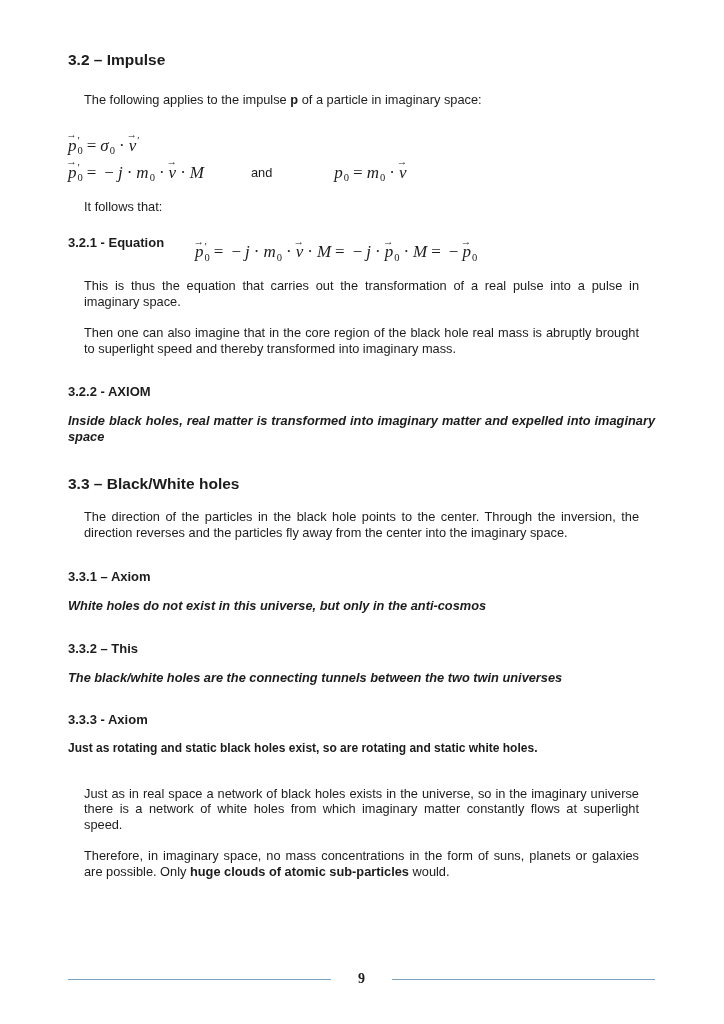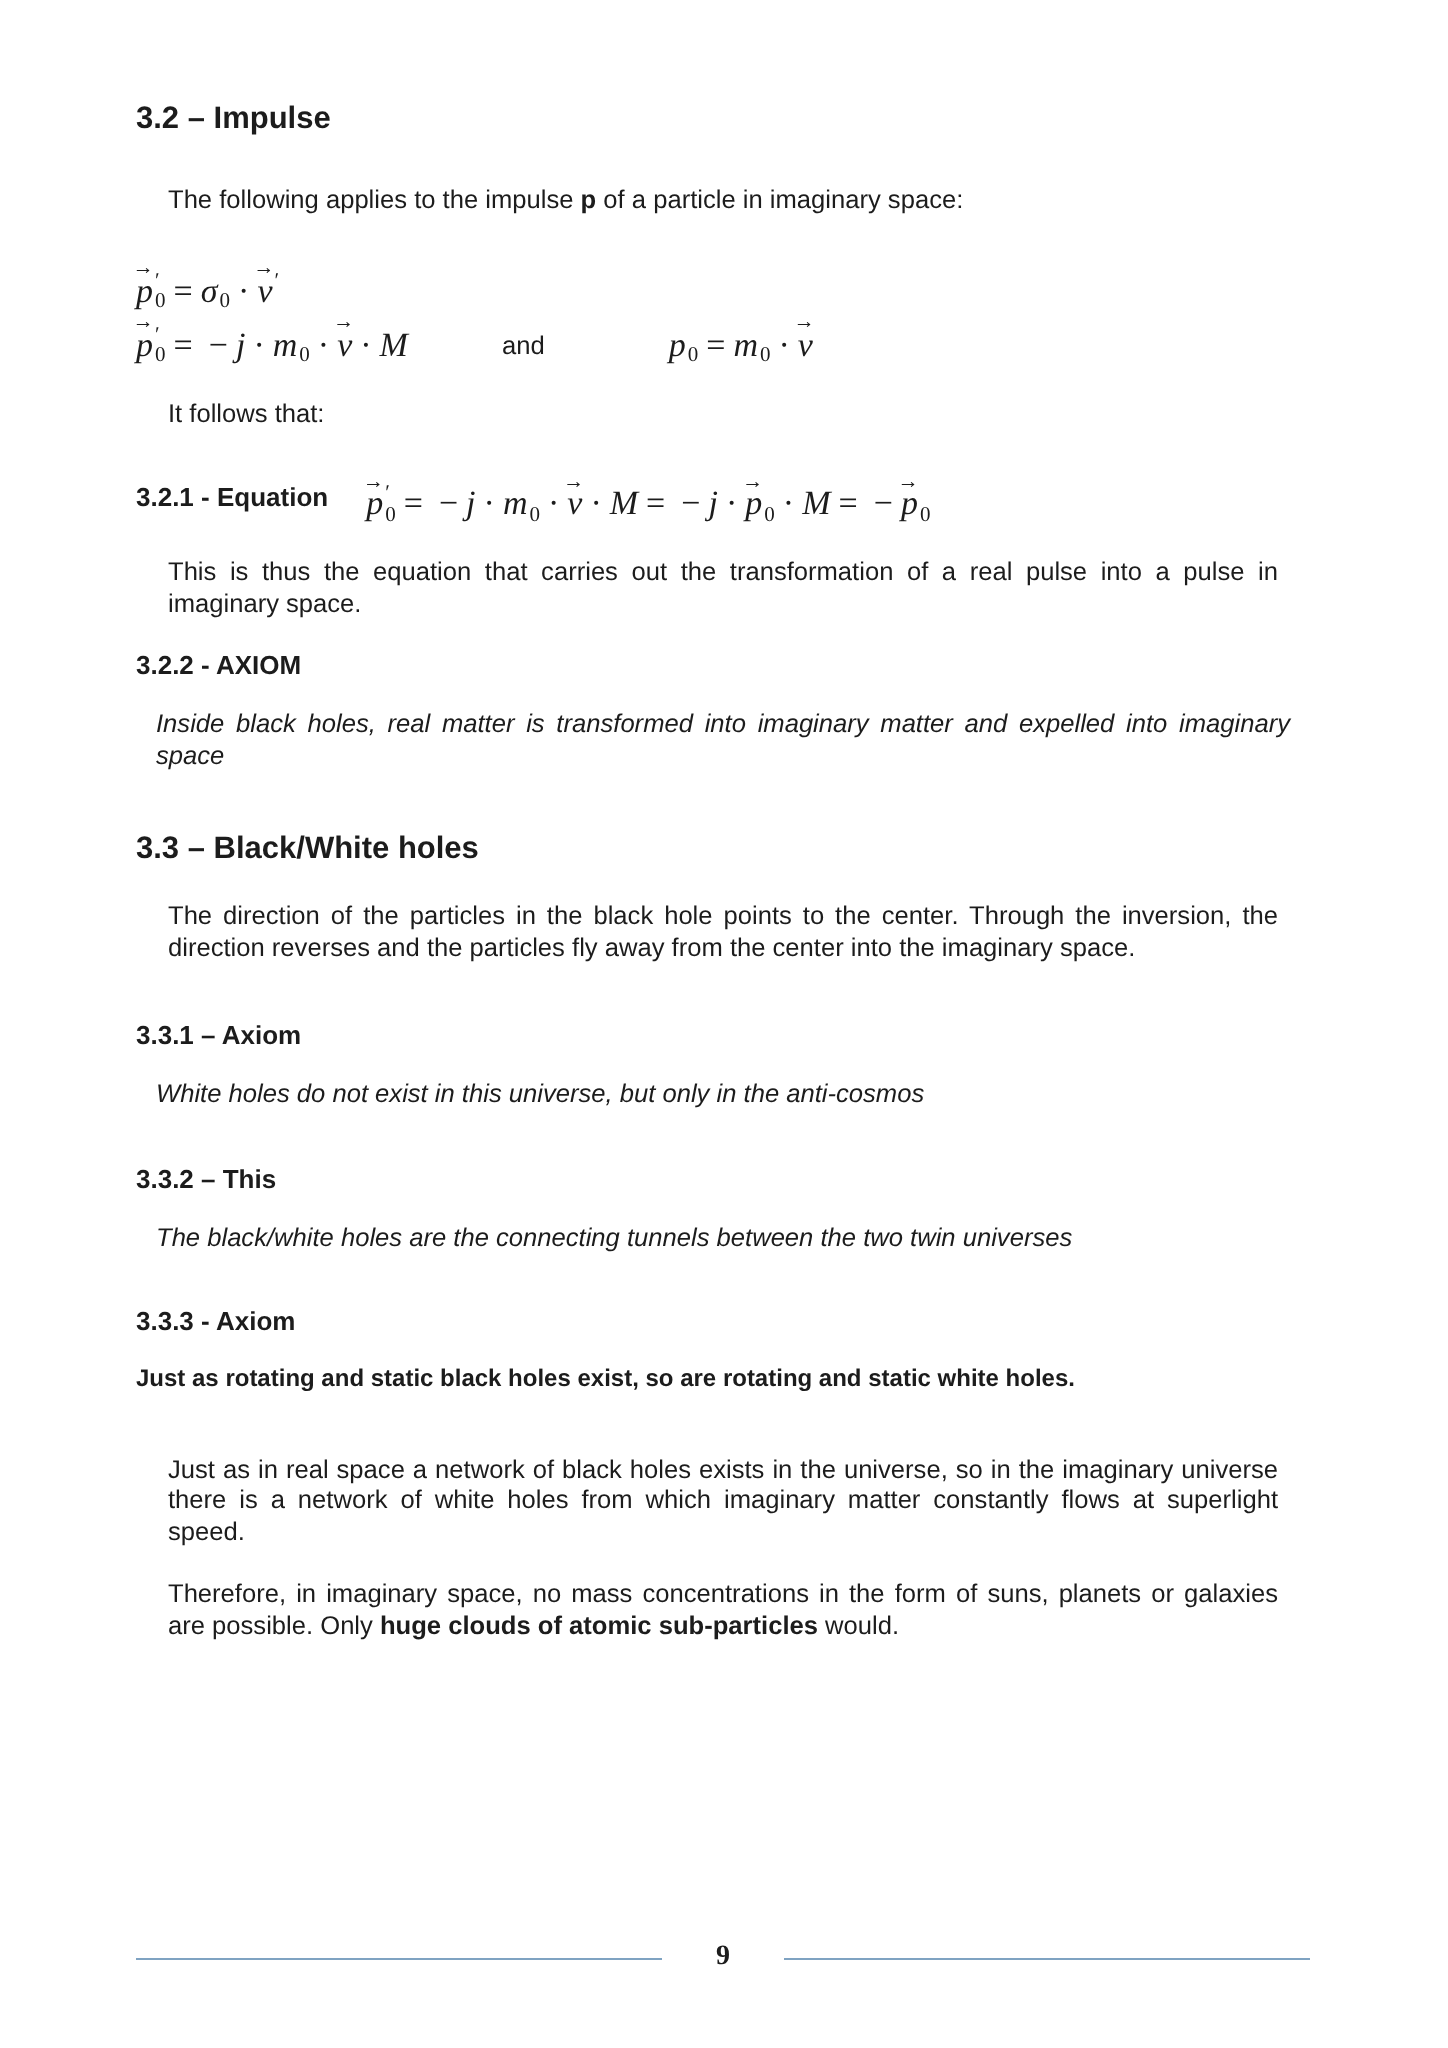--- a/index.html
+++ b/index.html
@@ -31,23 +31,23 @@
   .body {
     font-size: 12.8px;
     line-height: 15.5px;
     margin: 16px;
   }
   .just { text-align: justify; }
   .b, .bold { font-weight: bold; }
   .axiom {
     font-size: 12.8px;
     line-height: 15.5px;
-    font-weight: normal;
+    font-weight: bold;
     font-style: italic;
-    margin: 10px;
+    margin: 0;
   }
   .axiom-upright {
     font-size: 12px;
     line-height: 15.5px;
     font-weight: bold;
     margin: 0;
   }
   
   .mb-21 { margin-bottom: 21px; }
   .mb-16 { margin-bottom: 16px; }
@@ -96,21 +96,21 @@
   }
   .eq .ss .sp, .eq .ss .sb { height: 1em; }
   .eq-block { margin: 0; }
   .eq-row { display: flex; align-items: center; }
   .eq-row .connector {
     font-size: 12.8px;
     margin-left: 47px;
     margin-right: 62px;
     padding-top: 6px;
   }
-  .eqlabel-row { display: flex; align-items: center; }
+  .eqlabel-row { display: flex; align-items: flex-start; gap: 12px; }
   .eqlabel-row .h-sub { margin-right: 19px; }
 
   
   .footer {
     position: absolute;
     left: 68px;
     right: 69px;
     top: 971px;
     display: flex;
     align-items: center;
@@ -273,20 +273,21 @@
           <span class="base">p</span>
           <span class="ss">
             <span class="sp">&nbsp;</span>
             <span class="sb">0</span>
           </span>
         </span>
       </div>
   </div>
 
   <p class="body just">This is thus the equation that carries out the transformation of a real pulse into a pulse in imaginary space.</p>
+  <p class="body just mb-28">Then one can also imagine that in the core region of the black hole real mass is abruptly brought to superlight speed and thereby transformed into imaginary mass.</p>
 
   <h2 class="h-sub mb-13">3.2.2 - AXIOM</h2>
   <p class="axiom just mb-30">Inside black holes, real matter is transformed into imaginary matter and expelled into imaginary space</p>
 
   <h1 class="h-main" style="margin-bottom:13px">3.3 – Black/White holes</h1>
   <p class="body just mb-29">The direction of the particles in the black hole points to the center. Through the inversion, the direction reverses and the particles fly away from the center into the imaginary space.</p>
 
   <h2 class="h-sub mb-13">3.3.1 – Axiom</h2>
   <p class="axiom mb-27">White holes do not exist in this universe, but only in the anti-cosmos</p>
 

